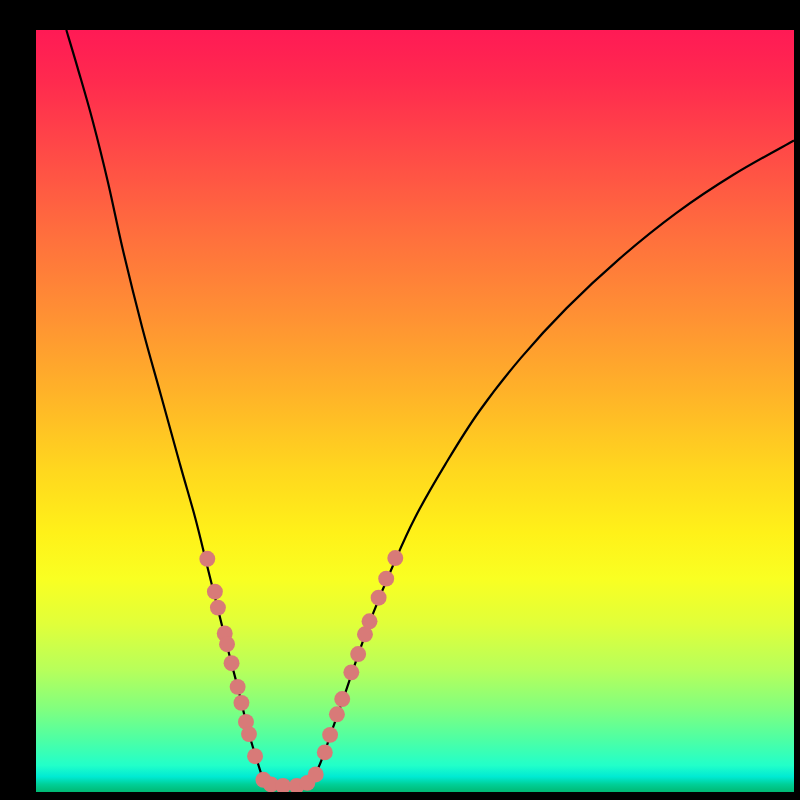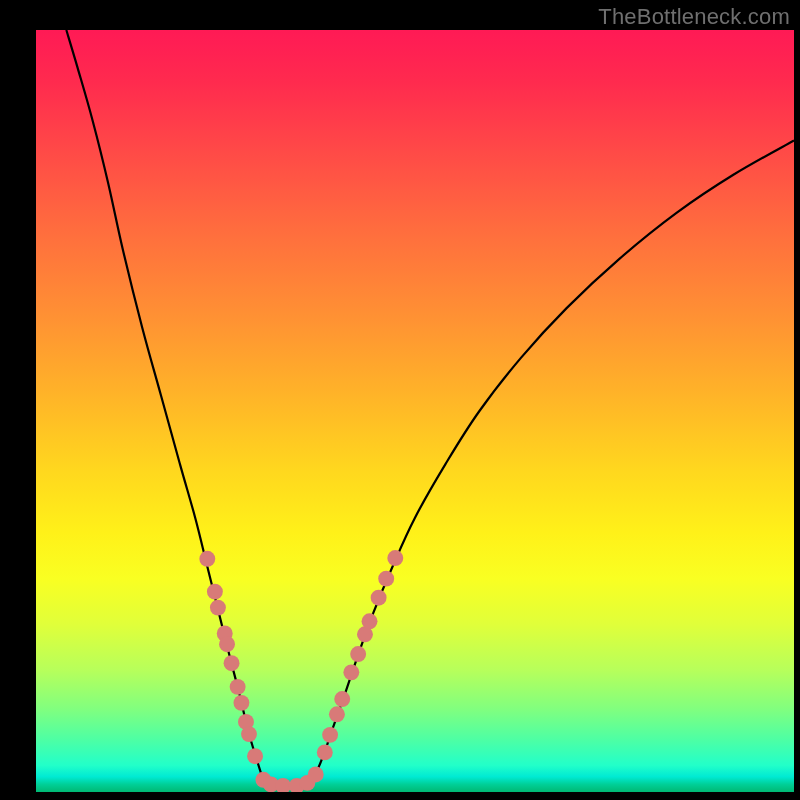--- a/index.html
+++ b/index.html
@@ -74,21 +74,20 @@
     stroke-width: 2.2;
   }
   .dot {
     fill: #d87a78;
     stroke: none;
   }
 </style>
 </head>
 <body>
 <div class="outer">
-  <div class="watermark">TheBottleneck.com</div>
   <div class="plot">
     <div class="grad"></div>
     <svg class="curves" viewBox="0 0 758 762" preserveAspectRatio="none">
         <path d="M 30.32 0.00 C 32.37 6.86, 36.91 21.64, 41.69 38.10 C 46.47 54.56, 51.39 70.87, 56.85 91.44 C 62.31 112.01, 66.55 129.08, 72.01 152.40 C 77.47 175.72, 81.03 194.92, 87.17 220.98 C 93.31 247.04, 99.30 271.12, 106.12 297.18 C 112.94 323.24, 118.25 341.07, 125.07 365.76 C 131.89 390.45, 137.88 412.39, 144.02 434.34 C 150.16 456.29, 154.40 469.85, 159.18 487.68 C 163.96 505.51, 166.46 516.94, 170.55 533.40 C 174.64 549.86, 177.83 562.66, 181.92 579.12 C 186.01 595.58, 189.47 609.75, 193.29 624.84 C 197.11 639.93, 199.73 649.22, 203.14 662.94 C 206.56 676.66, 208.97 688.70, 212.24 701.04 C 215.51 713.38, 218.61 722.60, 221.34 731.52 C 224.06 740.44, 226.31 747.14, 227.40 750.57" class="curve-path"></path>
         <path d="M 227.40 750.57 C 230.13 751.53, 236.42 754.94, 242.56 755.90 C 248.70 756.86, 255.37 756.86, 261.51 755.90 C 267.65 754.94, 273.94 751.53, 276.67 750.57" class="curve-path"></path>
         <path d="M 276.67 750.57 C 278.44 746.46, 282.84 737.31, 286.52 727.71 C 290.21 718.11, 293.04 708.89, 297.14 697.23 C 301.23 685.57, 304.76 675.97, 309.26 662.94 C 313.77 649.91, 317.10 639.24, 322.15 624.84 C 327.20 610.44, 331.17 598.70, 337.31 582.93 C 343.45 567.16, 348.76 554.35, 356.26 537.21 C 363.76 520.06, 369.45 506.20, 379.00 487.68 C 388.55 469.16, 397.72 453.54, 409.32 434.34 C 420.92 415.14, 429.79 400.20, 443.43 381.00 C 457.07 361.80, 469.43 346.18, 485.12 327.66 C 500.81 309.14, 512.86 295.96, 530.60 278.13 C 548.34 260.30, 563.88 245.75, 583.66 228.60 C 603.44 211.45, 620.04 197.97, 640.51 182.88 C 660.98 167.79, 676.21 157.81, 697.36 144.78 C 718.51 131.75, 747.08 116.66, 758.00 110.49" class="curve-path"></path>
         <circle cx="171.31" cy="528.83" r="7.96" class="dot"></circle>
         <circle cx="178.89" cy="561.59" r="7.96" class="dot"></circle>
         <circle cx="181.92" cy="577.60" r="7.96" class="dot"></circle>
         <circle cx="188.74" cy="603.50" r="7.96" class="dot"></circle>

